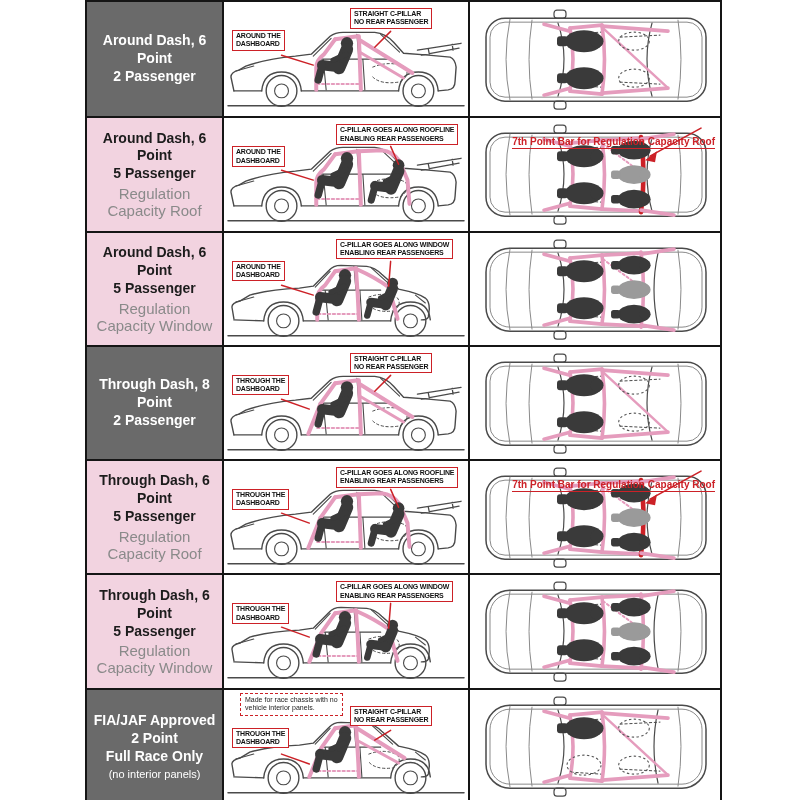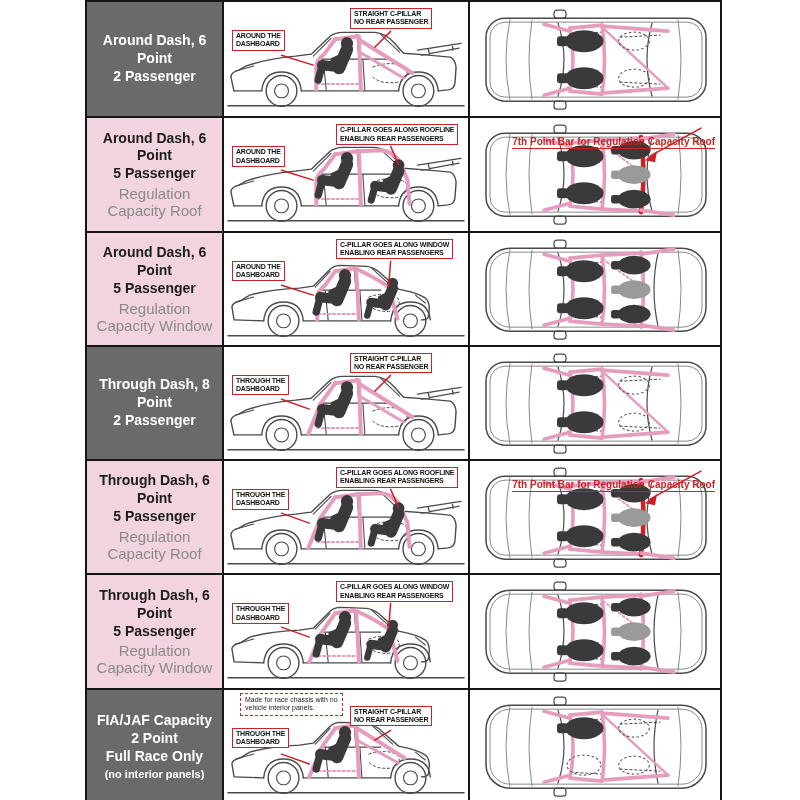--- a/index.html
+++ b/index.html
@@ -9,21 +9,21 @@
   .row{display:grid;grid-template-columns:137px 246px 1fr;border-top:2px solid #151515;min-height:0;}
   .row:first-child{border-top:none;}
   .cell{position:relative;overflow:hidden;min-height:0;}
   .label{display:flex;flex-direction:column;align-items:center;justify-content:center;
          text-align:center;border-right:2px solid #151515;padding:2px 3px;}
   .label.grey{background:#6a6a6a;color:#ffffff;}
   .label.pink{background:#f2d3e0;color:#1c1c1c;}
   .label-main{font-weight:bold;font-size:14px;line-height:1.28;}
   .label-sub{font-size:15px;margin-top:2px;}
   .pink .label-sub{color:#8a8a8a;}
-  .grey .label-sub{color:#ffffff;font-weight:bold;font-size:11px;}
+  .grey .label-sub{color:#ffffff;font-weight:normal;font-size:11px;}
   .side{border-right:2px solid #151515;background:#fff;}
   .top{background:#fff;}
   .cell svg{position:absolute;left:0;top:0;width:100%;height:100%;}
   .callout{position:absolute;background:#ffffff;border:1.6px solid #cc2127;padding:1px 3px;
            font-size:7px;font-weight:bold;line-height:1.18;color:#111;letter-spacing:-0.2px;
            white-space:nowrap;z-index:3;}
   .callout span{display:block;}
   .note{position:absolute;background:#ffffff;border:1.4px dashed #cc2127;padding:2px 4px;
         font-size:7px;color:#222;line-height:1.25;white-space:nowrap;z-index:3;}
   .note span{display:block;}
@@ -546,21 +546,21 @@
           <rect x="141.05" y="52.25" width="9.35" height="8.5" rx="2.55" fill="#9a9a9a"></rect>
           <ellipse cx="164" cy="81" rx="16.15" ry="9.35" fill="#3a3a3a"></ellipse>
           <circle cx="175.05" cy="81" r="5.5249999999999995" fill="#3a3a3a"></circle>
           <rect x="141.05" y="76.75" width="9.35" height="8.5" rx="2.55" fill="#3a3a3a"></rect>
         </svg>
       </div>
     </div>
     <div class="row">
       <div class="label grey cell">
         <div class="label-main">
-          <span style="display: block;">FIA/JAF Capacity</span>
+          <span style="display: block;">FIA/JAF Approved</span>
           <span style="display: block;">2 Point</span>
           <span style="display: block;">Full Race Only</span>
         </div>
         <div class="label-sub">(no interior panels)</div>
       </div>
       <div class="cell side">
         <svg viewBox="0 0 246 112" preserveAspectRatio="xMidYMid meet">
           <line x1="4" y1="103" x2="242" y2="103" stroke="#4a4a4a" stroke-width="1.4" stroke-linecap="round"></line>
           <path d="M10,86 L8,74 Q8,70 16,68 L26,62 Q48,56 76,55 L90,53 L106,37 Q110,32 118,32 L144,33 Q152,34 159,41 L176,56 Q196,60 203,65 Q207,68 207,76 L206,84 Q205,87 199,87" fill="none" stroke="#4a4a4a" stroke-width="1.4" stroke-linecap="round" stroke-linejoin="round"></path>
           <path d="M10,87 L40,88 M80,88 L168,88" fill="none" stroke="#4a4a4a" stroke-width="1.4" stroke-linecap="round" stroke-linejoin="round"></path>

